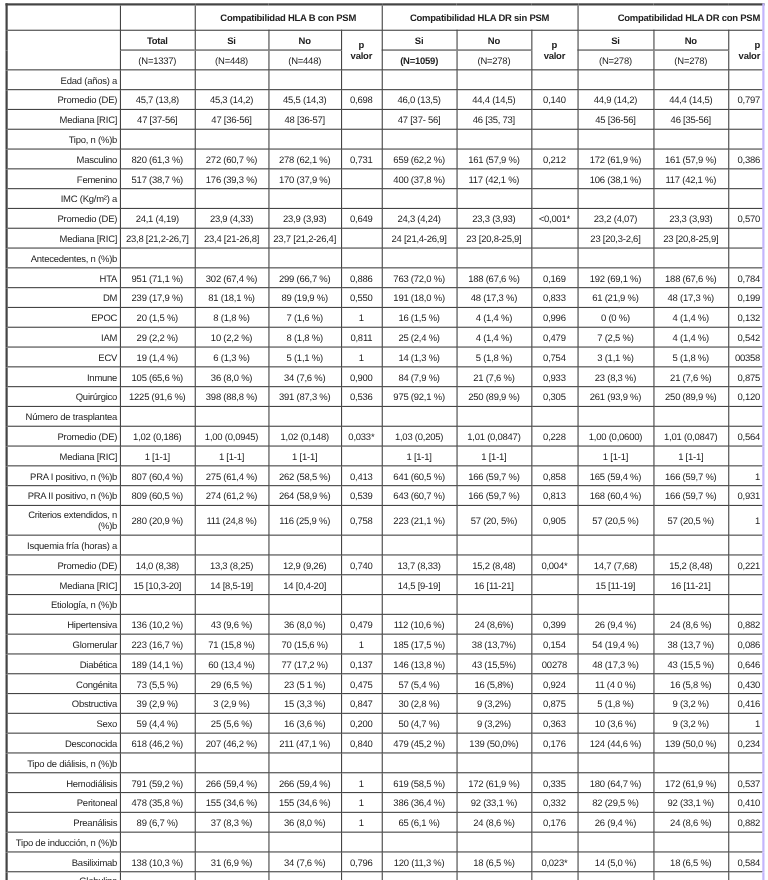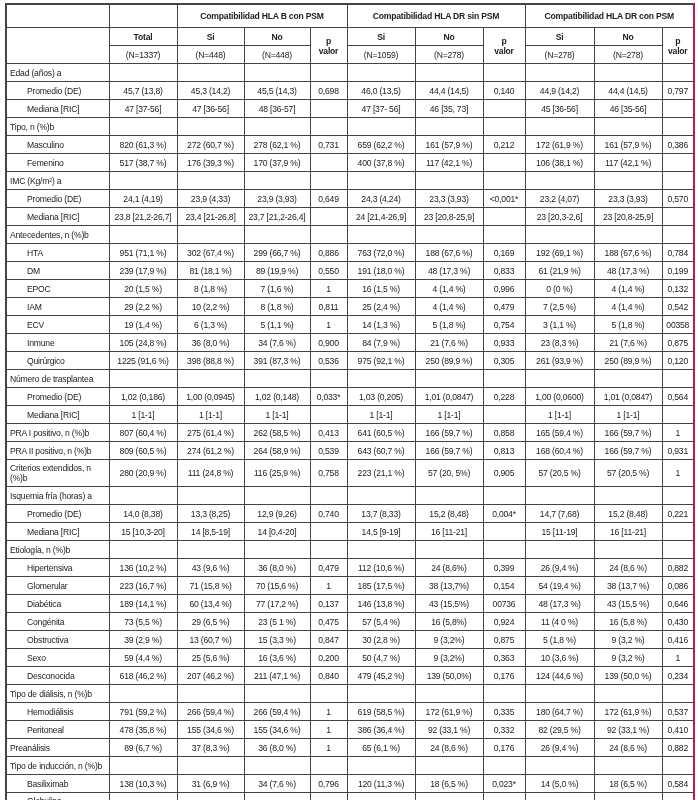--- a/index.html
+++ b/index.html
@@ -16,26 +16,26 @@
   td, th {
     border: 1px solid #444;
     padding: 0 2px;
     height: 17px;
     line-height: 10px;
     text-align: center;
     white-space: nowrap;
     overflow: hidden;
   }
   th { font-weight: bold; }
-  td.lbl { text-align: left; padding-left: 3px; }
+  td.lbl { text-align: right; padding-left: 3px; }
   td.sub { padding-left: 20px; }
   td.wrapcell { white-space: normal; line-height: 10px; margin-left: 10px; }
   tr.tall td { height: 26px; }
   .frame-left { border-left: 2px solid #444; }
-  .frame-right { border-right: 2px solid #be185d; }
+  .frame-right { border-right: 2px solid #c4b5fd; text-align: right; }
   tr.toprow th { border-top: 2px solid #444; height: 22px; }
 </style>
 </head>
 <body>
 
 <div class="wrap">
 <table>
   <colgroup>
     <col style="width:103px">
     <col style="width:68px">
@@ -68,21 +68,21 @@
       <th rowspan="2"><span>p</span><br><span>valor</span></th>
       <th style="border-bottom:none">Si</th>
       <th style="border-bottom:none">No</th>
       <th rowspan="2" class="frame-right"><span>p</span><br><span>valor</span></th>
     </tr>
     <tr>
       <th class="frame-left" style="border-top:none"></th>
       <th style="font-weight:normal">(N=1337)</th>
       <th style="font-weight:normal">(N=448)</th>
       <th style="font-weight:normal">(N=448)</th>
-      <th style="font-weight:normal">(N=1059)</th>
+      <th style="font-weight:bold">(N=1059)</th>
       <th style="font-weight:normal">(N=278)</th>
       <th style="font-weight:normal">(N=278)</th>
       <th style="font-weight:normal">(N=278)</th>
     </tr>
   </thead>
   <tbody id="table-body">
         <tr>
           <td class="lbl frame-left">Edad (años) a</td>
           <td></td>
           <td></td>
@@ -272,21 +272,21 @@
           <td>1</td>
           <td>14 (1,3 %)</td>
           <td>5 (1,8 %)</td>
           <td>0,754</td>
           <td>3 (1,1 %)</td>
           <td>5 (1,8 %)</td>
           <td class="frame-right">00358</td>
         </tr>
         <tr>
           <td class="lbl frame-left sub">Inmune</td>
-          <td>105 (24,8 %)</td>
+          <td>105 (65,6 %)</td>
           <td>36 (8,0 %)</td>
           <td>34 (7,6 %)</td>
           <td>0,900</td>
           <td>84 (7,9 %)</td>
           <td>21 (7,6 %)</td>
           <td>0,933</td>
           <td>23 (8,3 %)</td>
           <td>21 (7,6 %)</td>
           <td class="frame-right">0,875</td>
         </tr>
@@ -460,42 +460,42 @@
           <td class="frame-right">0,086</td>
         </tr>
         <tr>
           <td class="lbl frame-left sub">Diabética</td>
           <td>189 (14,1 %)</td>
           <td>60 (13,4 %)</td>
           <td>77 (17,2 %)</td>
           <td>0,137</td>
           <td>146 (13,8 %)</td>
           <td>43 (15,5%)</td>
-          <td>00736</td>
+          <td>00278</td>
           <td>48 (17,3 %)</td>
           <td>43 (15,5 %)</td>
           <td class="frame-right">0,646</td>
         </tr>
         <tr>
           <td class="lbl frame-left sub">Congénita</td>
           <td>73 (5,5 %)</td>
           <td>29 (6,5 %)</td>
           <td>23 (5 1 %)</td>
           <td>0,475</td>
           <td>57 (5,4 %)</td>
           <td>16 (5,8%)</td>
           <td>0,924</td>
           <td>11 (4 0 %)</td>
           <td>16 (5,8 %)</td>
           <td class="frame-right">0,430</td>
         </tr>
         <tr>
           <td class="lbl frame-left sub">Obstructiva</td>
           <td>39 (2,9 %)</td>
-          <td>13 (60,7 %)</td>
+          <td>3 (2,9 %)</td>
           <td>15 (3,3 %)</td>
           <td>0,847</td>
           <td>30 (2,8 %)</td>
           <td>9 (3,2%)</td>
           <td>0,875</td>
           <td>5 (1,8 %)</td>
           <td>9 (3,2 %)</td>
           <td class="frame-right">0,416</td>
         </tr>
         <tr>

